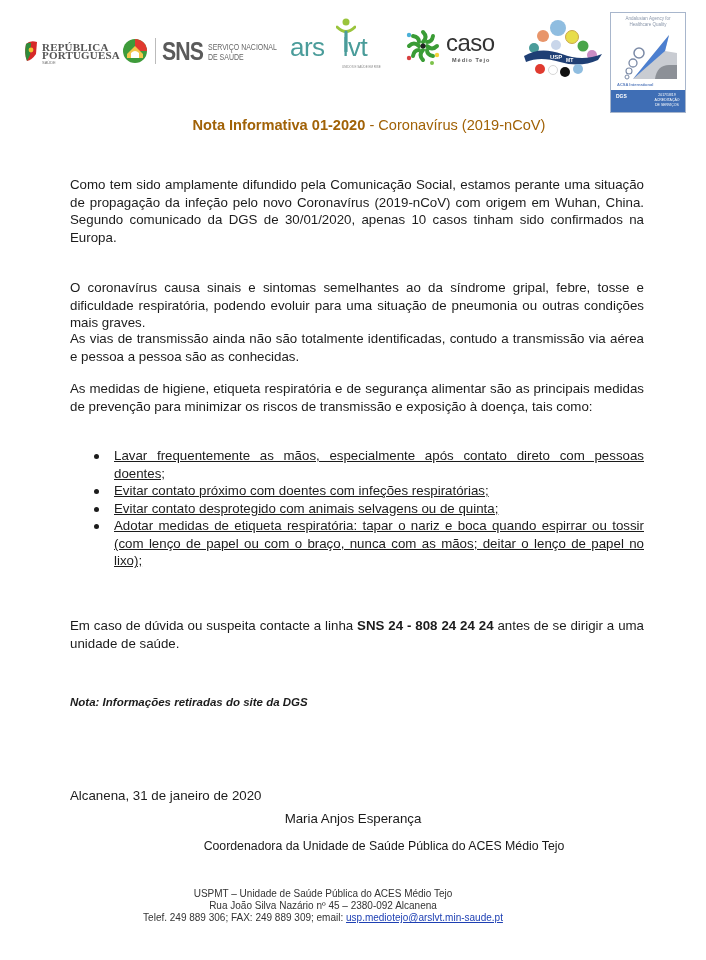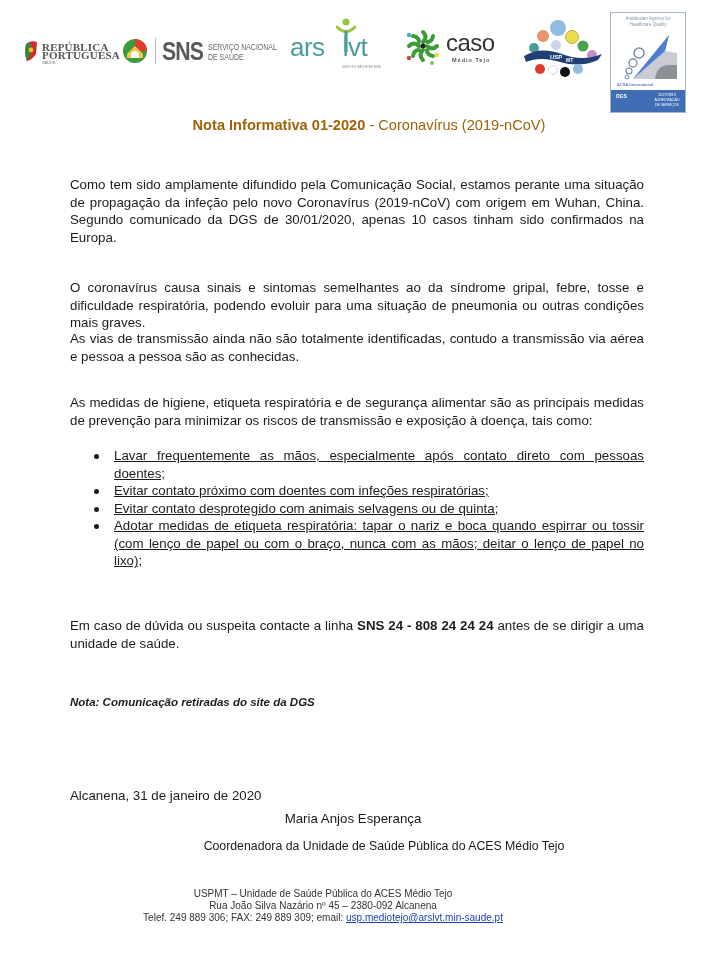--- a/index.html
+++ b/index.html
@@ -51,21 +51,21 @@
 
   .doc { position: absolute; left: 70px; width: 574px; font-family: "Liberation Sans", sans-serif; font-size: 13.3px; line-height: 17.5px; color: #1c1c1c; }
 
   .title { position: absolute; left: 16px; top: 117px; width: 706px; text-align: center; font-size: 14.6px; color: #a16207; }
   .title b { font-weight: bold; }
 
   .para { text-align: justify; }
   .p1 { top: 176px; }
   .p2 { top: 279px; }
   .p3 { top: 330px; }
-  .p4 { top: 380px; margin-top: 14px; }
+  .p4 { top: 380px; }
 
   .list { top: 447px; list-style: none; text-decoration: underline; }
   .list li { position: relative; padding-left: 44px; text-align: justify; margin-bottom: 0; }
   .list li .dot { position: absolute; left: 24px; top: 7px; width: 5px; height: 5px; border-radius: 50%; background: #1c1c1c; }
 
   .p5 { top: 617px; }
   .p5 b { font-weight: bold; }
 
   .nota { top: 694px; font-size: 11.5px; font-weight: bold; font-style: italic; }
   .place { top: 787px; }
@@ -184,21 +184,21 @@
 
 <ul class="doc list">
   <li><span class="dot"></span><span>Lavar frequentemente as mãos, especialmente após contato direto com pessoas doentes;</span></li>
   <li><span class="dot"></span><span>Evitar contato próximo com doentes com infeções respiratórias;</span></li>
   <li><span class="dot"></span><span>Evitar contato desprotegido com animais selvagens ou de quinta;</span></li>
   <li><span class="dot"></span><span>Adotar medidas de etiqueta respiratória: tapar o nariz e boca quando espirrar ou tossir (com lenço de papel ou com o braço, nunca com as mãos; deitar o lenço de papel no lixo);</span></li>
 </ul>
 
 <p class="doc para p5"><span>Em caso de dúvida ou suspeita contacte a linha </span><b>SNS 24 - 808 24 24 24</b><span> antes de se dirigir a uma unidade de saúde.</span></p>
 
-<p class="doc nota">Nota: Comunicação retiradas do site da DGS</p>
+<p class="doc nota">Nota: Informações retiradas do site da DGS</p>
 
 <p class="doc place">Alcanena, 31 de janeiro de 2020</p>
 
 <div class="sig-name">Maria Anjos Esperança</div>
 <div class="sig-role">Coordenadora da Unidade de Saúde Pública do ACES Médio Tejo</div>
 
 <div class="footer">
   <div>USPMT – Unidade de Saúde Pública do ACES Médio Tejo</div>
   <div>Rua João Silva Nazário nº 45 – 2380-092 Alcanena</div>
   <div><span>Telef. 249 889 306; FAX: 249 889 309; email: </span><a>usp.mediotejo@arslvt.min-saude.pt</a></div>

